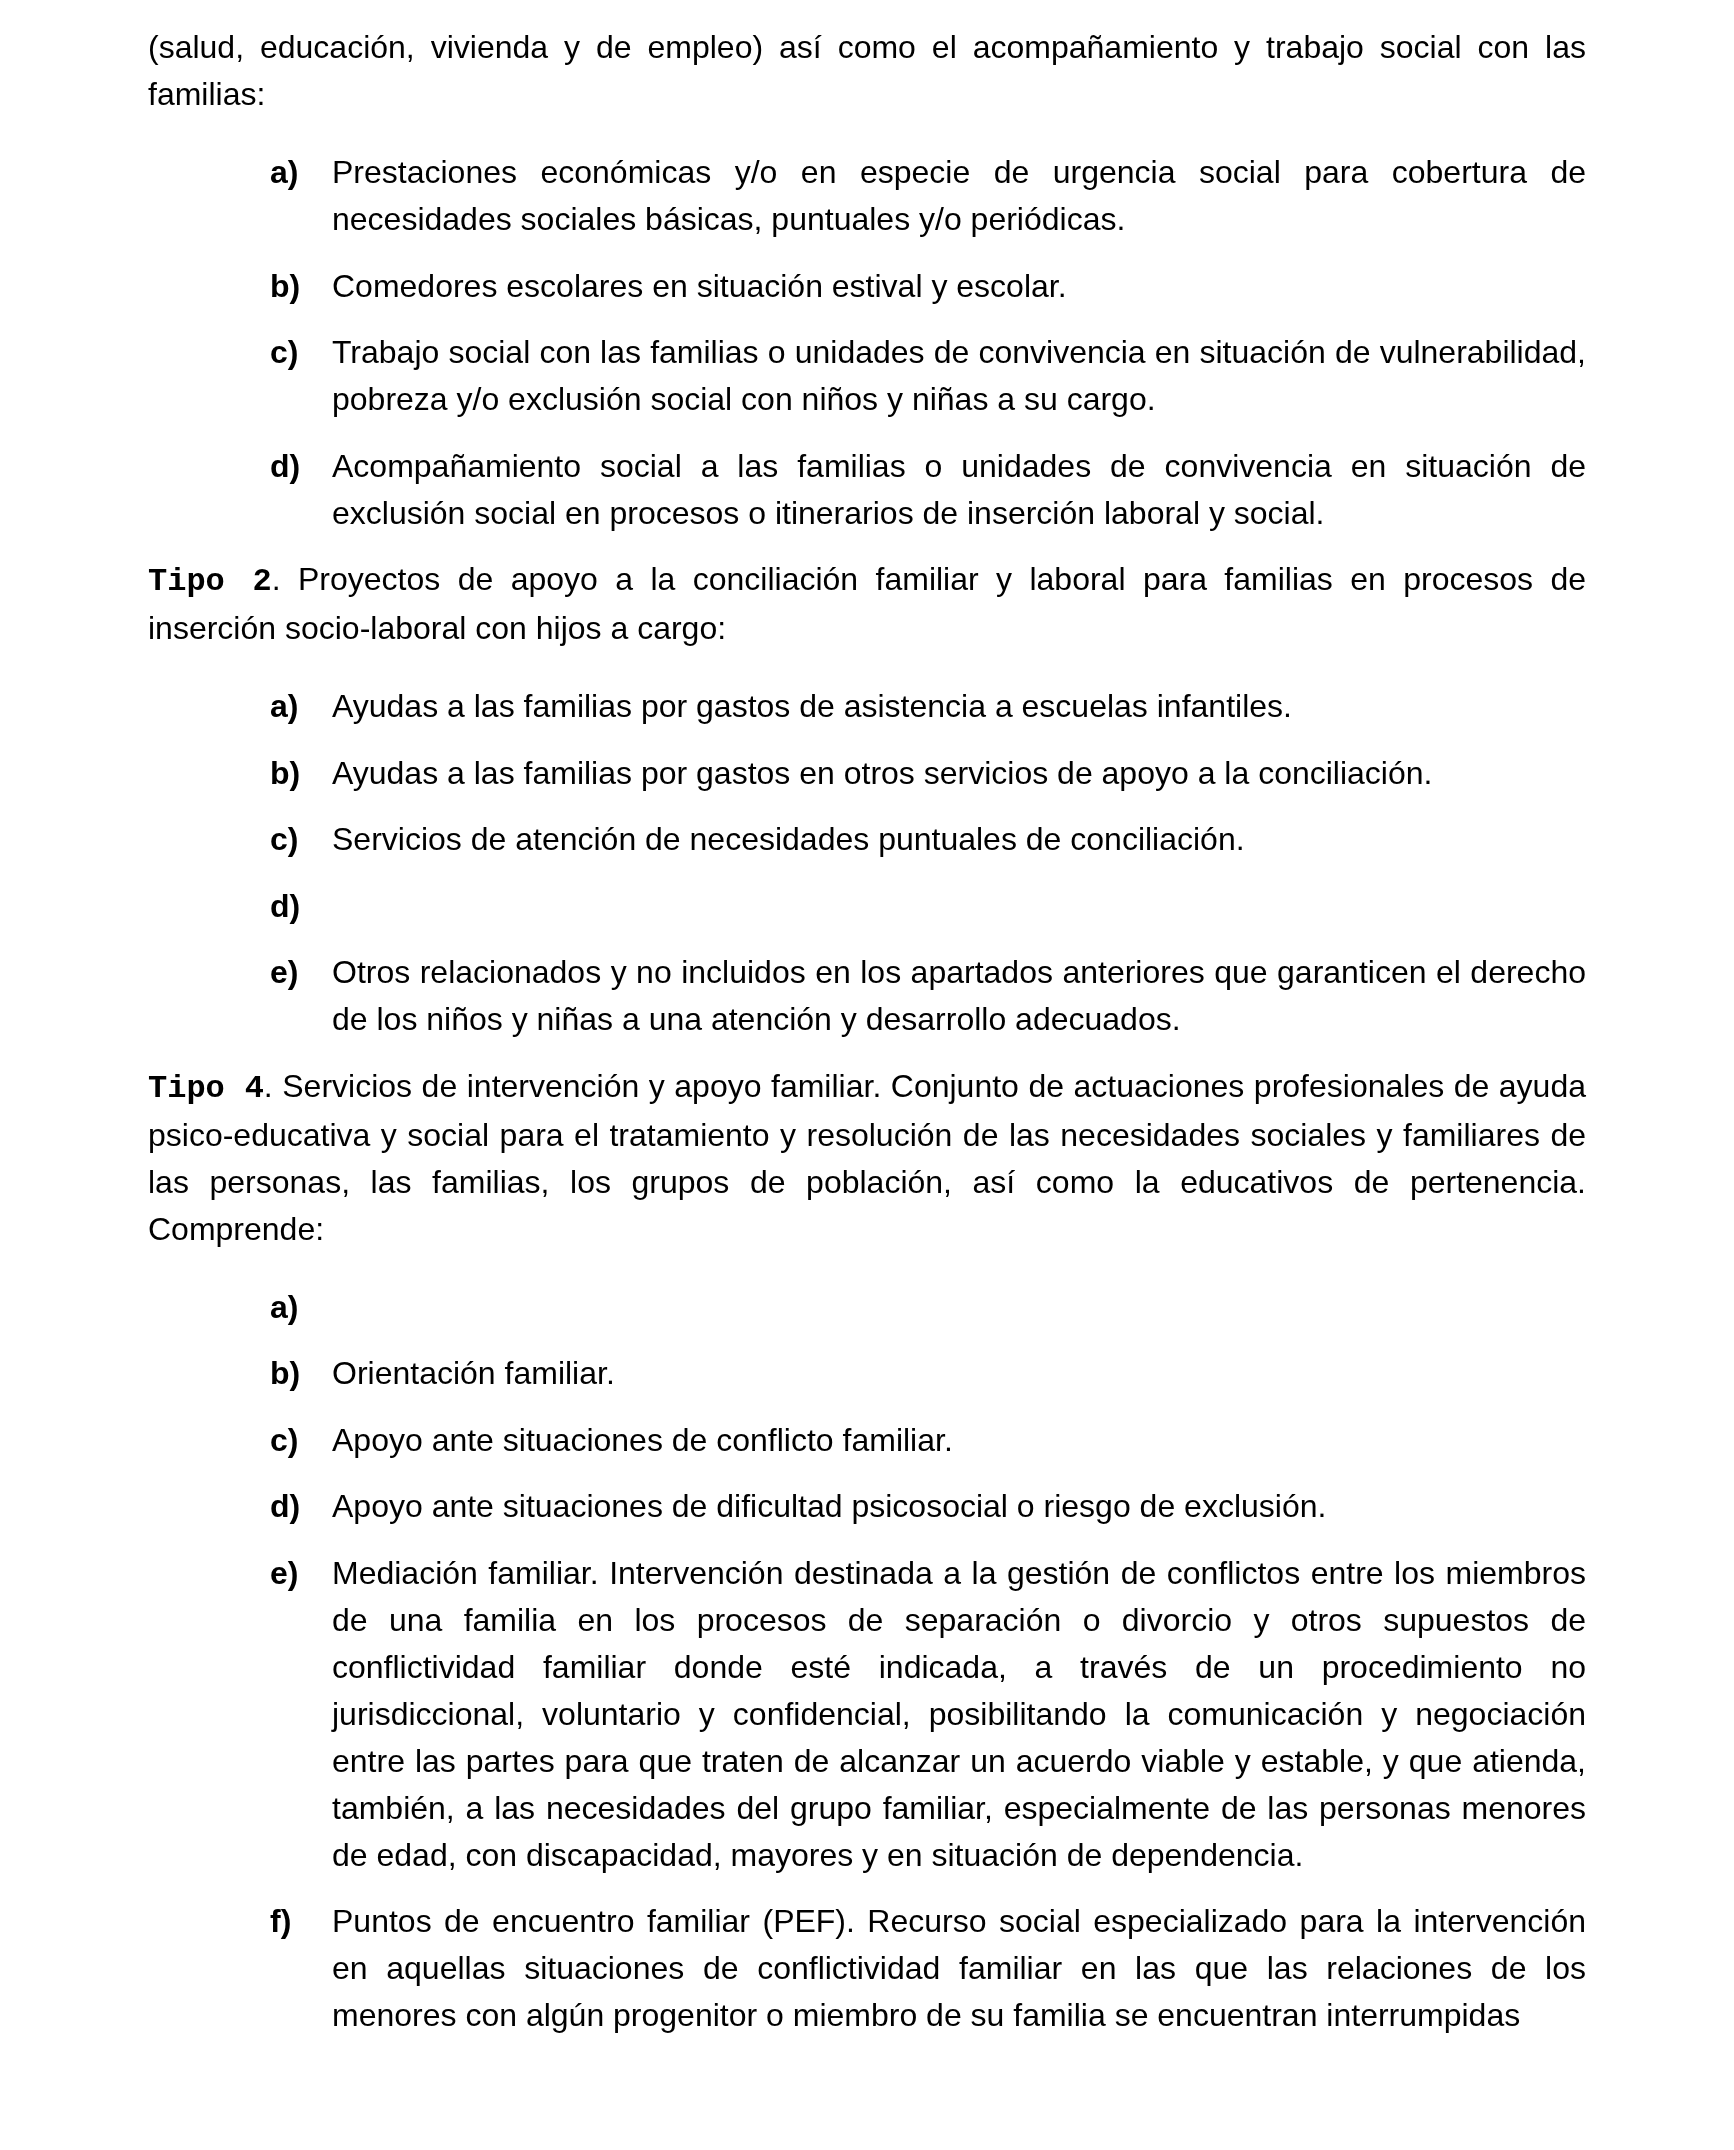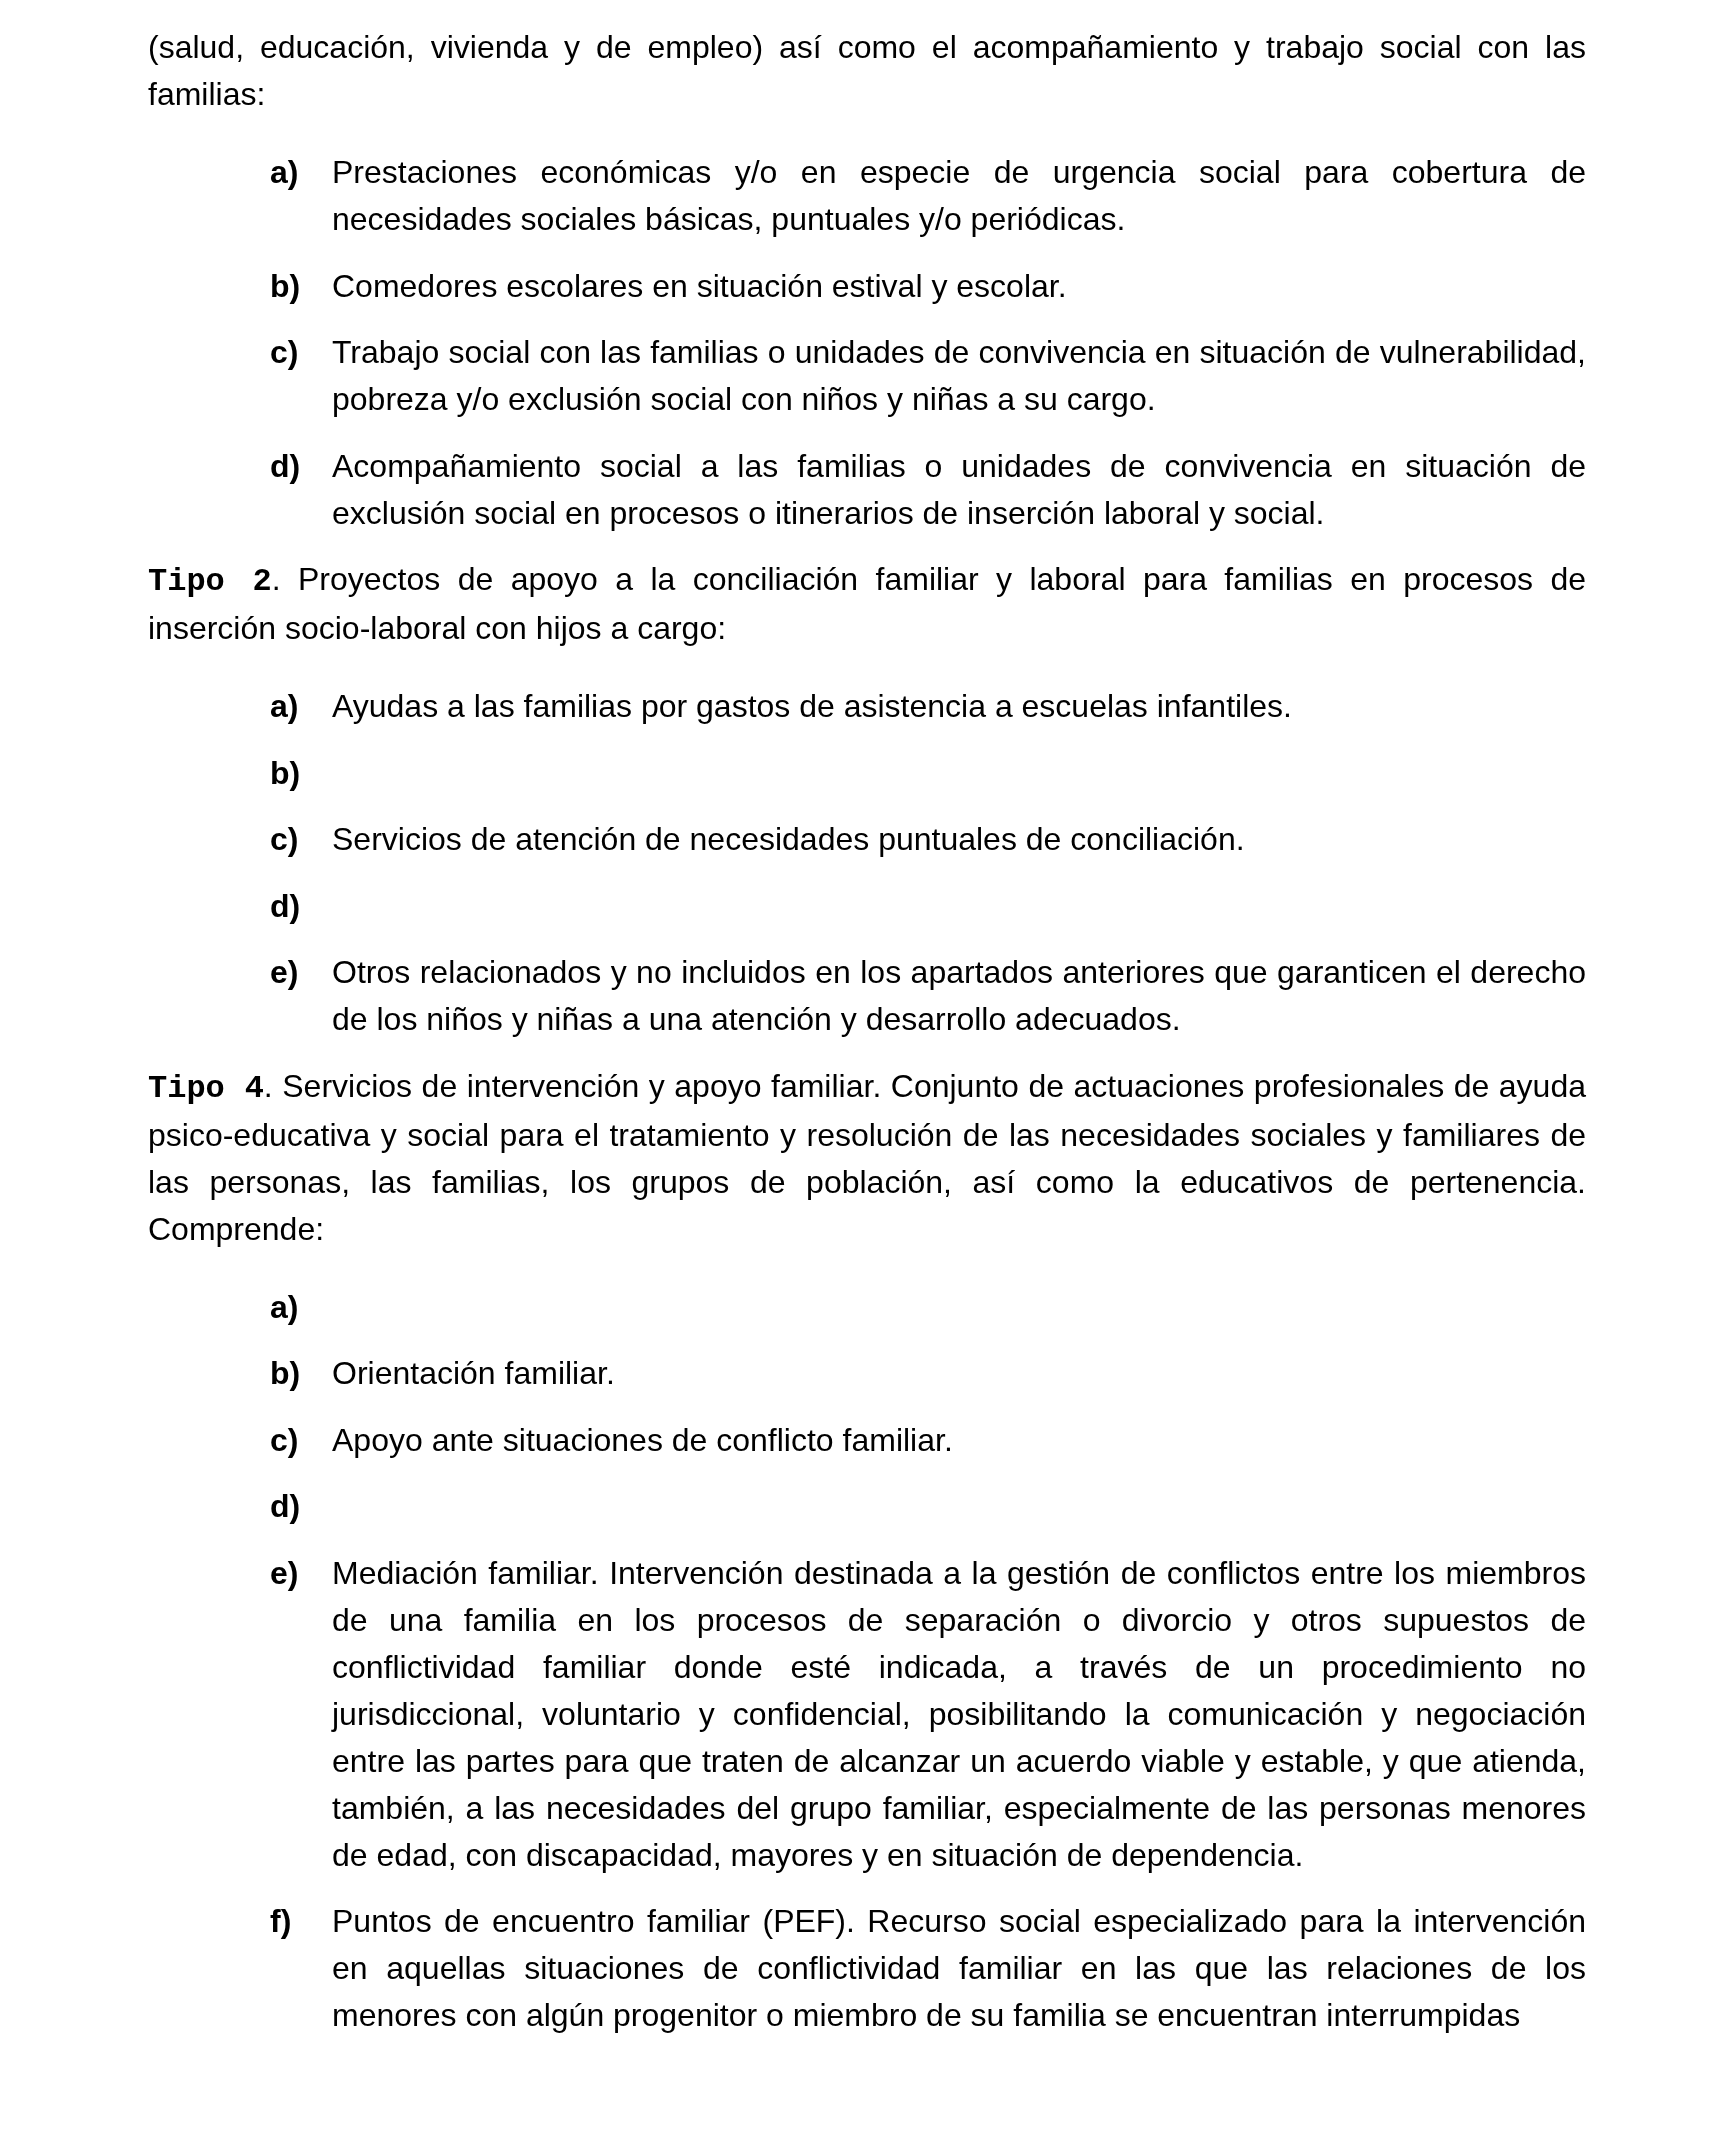--- a/index.html
+++ b/index.html
@@ -69,20 +69,21 @@
 
   <p class="para"><span class="lead">Tipo 2</span><span>. Proyectos de apoyo a la conciliación familiar y laboral para familias en procesos de inserción socio-laboral con hijos a cargo:</span></p>
 
   <ul class="doc-list">
     <li>
       <span class="marker">a)</span>
       <span class="item-text">Ayudas a las familias por gastos de asistencia a escuelas infantiles.</span>
     </li>
     <li>
       <span class="marker">b)</span>
+      <span class="item-text">Ayudas a las familias por gastos en otros servicios de apoyo a la conciliación.</span>
     </li>
     <li>
       <span class="marker">c)</span>
       <span class="item-text">Servicios de atención de necesidades puntuales de conciliación.</span>
     </li>
     <li>
       <span class="marker">d)</span>
     </li>
     <li>
       <span class="marker">e)</span>
@@ -99,20 +100,21 @@
     <li>
       <span class="marker">b)</span>
       <span class="item-text">Orientación familiar.</span>
     </li>
     <li>
       <span class="marker">c)</span>
       <span class="item-text">Apoyo ante situaciones de conflicto familiar.</span>
     </li>
     <li>
       <span class="marker">d)</span>
+      <span class="item-text">Apoyo ante situaciones de dificultad psicosocial o riesgo de exclusión.</span>
     </li>
     <li>
       <span class="marker">e)</span>
       <span class="item-text">Mediación familiar. Intervención destinada a la gestión de conflictos entre los miembros de una familia en los procesos de separación o divorcio y otros supuestos de conflictividad familiar donde esté indicada, a través de un procedimiento no jurisdiccional, voluntario y confidencial, posibilitando la comunicación y negociación entre las partes para que traten de alcanzar un acuerdo viable y estable, y que atienda, también, a las necesidades del grupo familiar, especialmente de las personas menores de edad, con discapacidad, mayores y en situación de dependencia.</span>
     </li>
     <li>
       <span class="marker">f)</span>
       <span class="item-text">Puntos de encuentro familiar (PEF). Recurso social especializado para la intervención en aquellas situaciones de conflictividad familiar en las que las relaciones de los menores con algún progenitor o miembro de su familia se encuentran interrumpidas</span>
     </li>
   </ul>

